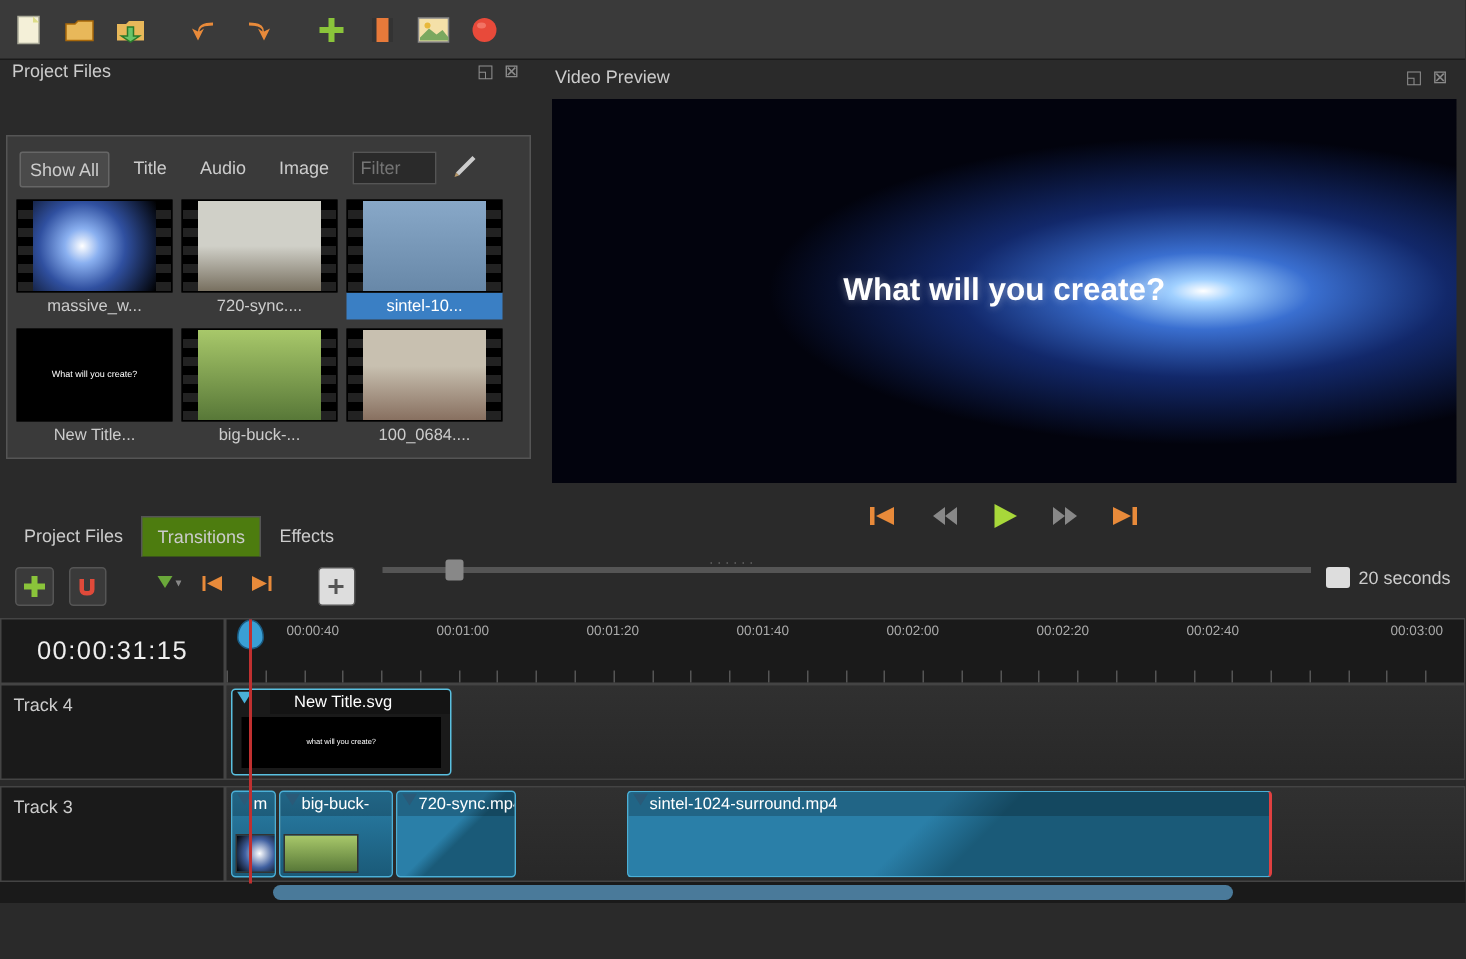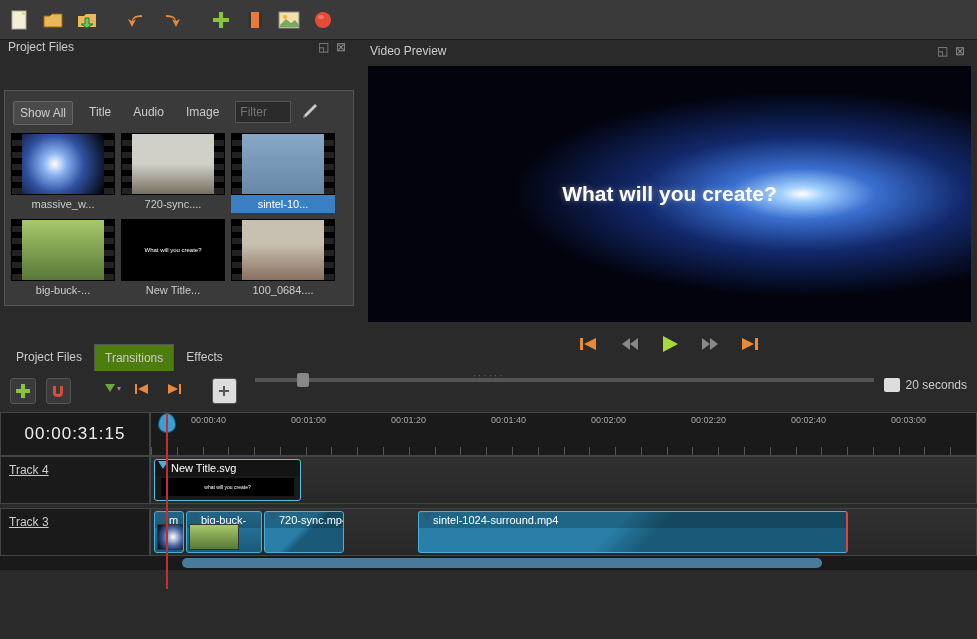--- a/index.html
+++ b/index.html
@@ -56,29 +56,29 @@
 .timeline-area { display:flex; flex-direction:column; background:#2a2a2a; }
 .ruler-row { display:flex; height:44px; }
 .timecode-box { width:150px; background:#1a1a1a; border:1px solid #444; display:flex; align-items:center; justify-content:center; font-size:17px; color:#eee; letter-spacing:1px;}
 .ruler { flex:1; background:#1a1a1a; border:1px solid #444; position:relative; display:flex;}
 .ruler .tick { position:absolute; top:2px; font-size:9px; color:#aaa;}
 .ruler .minor-ticks { position:absolute; left:0; right:0; bottom:0; height:12px; display:flex;}
 .ruler .minor-tick { border-left:1px solid #555; flex:1; height:8px; margin-top:4px;}
 .playhead { position:absolute; top:0; bottom:0; left:15px; width:2px; background:#c03030; z-index:10; pointer-events:none;}
 .playhead .head { position:absolute; top:0; left:-8px; width:18px; height:20px; background:#3a9fd4; border-radius:50% 50% 50% 50% / 60% 60% 40% 40%; border:1px solid #1a5a80;}
 .tracks-inner { display:flex; flex-direction:column; gap:4px; position:relative;}
-.track-row { display:flex; height:48px;text-decoration:underline; }
+.track-row { display:flex; height:64px; }
 .track-head { width:150px; background:#1a1a1a; border:1px solid #444; padding:6px 8px; color:#ccc; font-size:12px;}
 .track-body { flex:1; background:linear-gradient(#303030,#282828); border:1px solid #444; position:relative;}
 
 .clip { position:absolute; top:2px; bottom:2px; background: linear-gradient(#2a7fa8,#1a5a78); border:1px solid #4ab0d8; border-radius:3px; overflow:hidden; cursor:pointer;}
 .clip .clip-label { font-size:11px; color:#fff; padding:2px 6px; background:rgba(0,0,0,0.2); white-space:nowrap; overflow:hidden;}
 .clip .clip-thumb { position:absolute; left:2px; bottom:2px; width:32px; height:26px; background:#000; border:1px solid #333;}
 .clip .marker { position:absolute; left:3px; top:1px; width:10px; height:10px; }
-.clip.title-clip { background:#1a1a1a; border:1px solid #5ac0e0;}
+.clip.title-clip { background:#1a1a1a; border:1px solid #5ac0e0;padding-left:25px;}
 .clip.title-clip .inner-thumb { position:absolute; left:6px; top:18px; right:6px; bottom:4px; background:#000; display:flex; align-items:center; justify-content:center; font-size:5px; color:#fff;}
 .clip.red-edge { border-right: 2px solid #e04040; }
 .transition-clip { background: linear-gradient(135deg, #2a7fa8 0%, #2a7fa8 45%, #1a5a78 55%, #1a5a78 100%); border:1px solid #4ab0d8;}
 
 .hscroll { height:14px; background:#1a1a1a; display:flex; padding:2px;}
 .hscroll .hbar { margin-left:180px; height:10px; width:640px; background:#4a7a9a; border-radius:5px;}
 
 svg { display:block; }
 </style>
 </head>
@@ -185,31 +185,31 @@
         <div class="thumb selected">
           <div class="img">
               <div class="film-left"></div>
               <div class="film-right"></div>
               <div style="position:absolute;left:10px;right:10px;top:0;bottom:0;background:linear-gradient(#88a8c8,#6888a8);"></div>
             </div>
           <div class="label">sintel-10...</div>
         </div>
         <div class="thumb">
           <div class="img">
+              <div style="position:absolute;inset:0;background:#000;display:flex;align-items:center;justify-content:center;font-size:6px;color:#fff;">What will you create?</div>
+            </div>
+          <div class="label">New Title...</div>
+        </div>
+        <div class="thumb">
+          <div class="img">
               <div class="film-left"></div>
               <div class="film-right"></div>
               <div style="position:absolute;left:10px;right:10px;top:0;bottom:0;background:linear-gradient(#a8c86a,#587838);"></div>
             </div>
           <div class="label">big-buck-...</div>
-        </div>
-        <div class="thumb">
-          <div class="img">
-              <div style="position:absolute;inset:0;background:#000;display:flex;align-items:center;justify-content:center;font-size:6px;color:#fff;">What will you create?</div>
-            </div>
-          <div class="label">New Title...</div>
         </div>
         <div class="thumb">
           <div class="img">
               <div class="film-left"></div>
               <div class="film-right"></div>
               <div style="position:absolute;left:10px;right:10px;top:0;bottom:0;background:linear-gradient(#c8c0b0 40%,#887060);"></div>
             </div>
           <div class="label">100_0684....</div>
         </div>
       </div>
@@ -322,21 +322,21 @@
   <div class="ruler-row">
     <div class="timecode-box">00:00:31:15</div>
     <div class="ruler">
       <span class="tick" style="left:40px">00:00:40</span>
       <span class="tick" style="left:140px">00:01:00</span>
       <span class="tick" style="left:240px">00:01:20</span>
       <span class="tick" style="left:340px">00:01:40</span>
       <span class="tick" style="left:440px">00:02:00</span>
       <span class="tick" style="left:540px">00:02:20</span>
       <span class="tick" style="left:640px">00:02:40</span>
-      <span class="tick" style="left:740px">00:03:00</span>
+      <span class="tick" style="left:776px">00:03:00</span>
       <div class="minor-ticks">
           <div class="minor-tick"></div>
           <div class="minor-tick"></div>
           <div class="minor-tick"></div>
           <div class="minor-tick"></div>
           <div class="minor-tick"></div>
           <div class="minor-tick"></div>
           <div class="minor-tick"></div>
           <div class="minor-tick"></div>
           <div class="minor-tick"></div>

